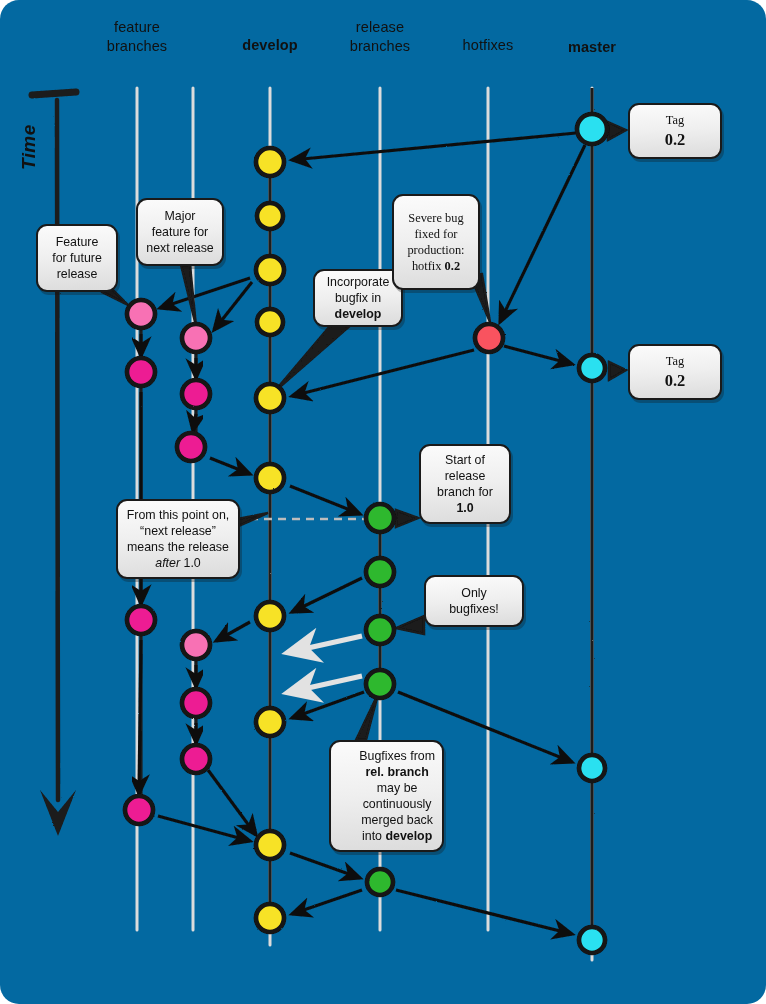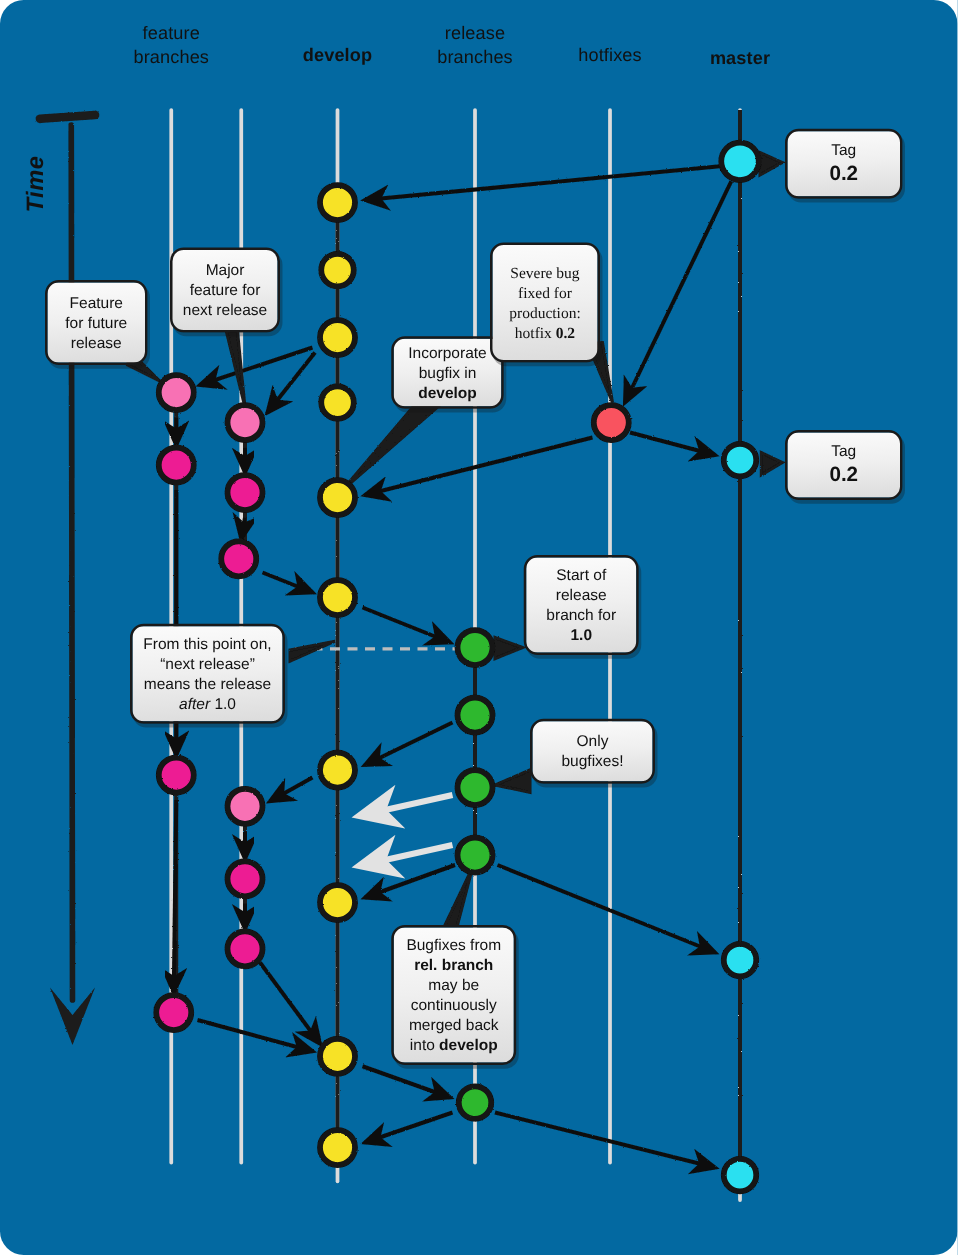--- a/index.html
+++ b/index.html
@@ -15,21 +15,21 @@
 
   .callout{position:absolute;box-sizing:border-box;
            background:linear-gradient(177deg,#fbfbfb 0%,#efefef 48%,#dcdcdc 100%);
            border:2.6px solid #1a1a1a;border-radius:11px;
            box-shadow:2px 3px 0 rgba(20,20,20,.30);
            display:flex;align-items:center;justify-content:center;
            text-align:center;font-size:12.4px;color:#111;line-height:1.30;
            padding:5px 7px;z-index:6;}
   .callout b{font-weight:bold;}
   .callout i{font-style:italic;}
-  .callout.tag{font-size:12.4px;}
+  .callout.tag{font-size:12.4px;font-family:Liberation Serif, serif;}
   .callout.tag .tnum{display:block;font-size:16.5px;font-weight:bold;margin-top:1px;}
 </style>
 </head>
 <body>
 
 <div id="stage">
 
   <svg viewBox="0 0 766 1004">
     <defs>
       <marker id="ah" markerWidth="9" markerHeight="9" refX="6.2" refY="3.3" orient="auto">
@@ -231,26 +231,26 @@
       </div>
       <div class="callout" style="left: 392px; top: 194px; width: 88px; height: 96px; font-family: Liberation Serif, serif;">
         <span>Severe bug<br>fixed for<br>production:<br>hotfix <b>0.2</b></span>
       </div>
       <div class="callout tag" style="left: 628px; top: 103px; width: 94px; height: 56px;">
         <span>Tag<span class="tnum">0.2</span></span>
       </div>
       <div class="callout tag" style="left: 628px; top: 344px; width: 94px; height: 56px;">
         <span>Tag<span class="tnum">0.2</span></span>
       </div>
-      <div class="callout" style="left: 104px; top: 499px; width: 124px; height: 80px;">
+      <div class="callout" style="left: 116px; top: 499px; width: 124px; height: 80px;">
         <span>From this point on,<br>“next release”<br>means the release<br><i>after</i> 1.0</span>
       </div>
       <div class="callout" style="left: 419px; top: 444px; width: 92px; height: 80px;">
         <span>Start of<br>release<br>branch for<br><b>1.0</b></span>
       </div>
       <div class="callout" style="left: 424px; top: 575px; width: 100px; height: 52px;">
         <span>Only<br>bugfixes!</span>
       </div>
-      <div class="callout" style="left: 313px; top: 740px; width: 100px; height: 112px;">
+      <div class="callout" style="left: 329px; top: 740px; width: 115px; height: 112px; justify-content: flex-end;">
         <span>Bugfixes from<br><b>rel. branch</b><br>may be<br>continuously<br>merged back<br>into <b>develop</b></span>
       </div>
     </div>
 </div>
 
 </body></html>

